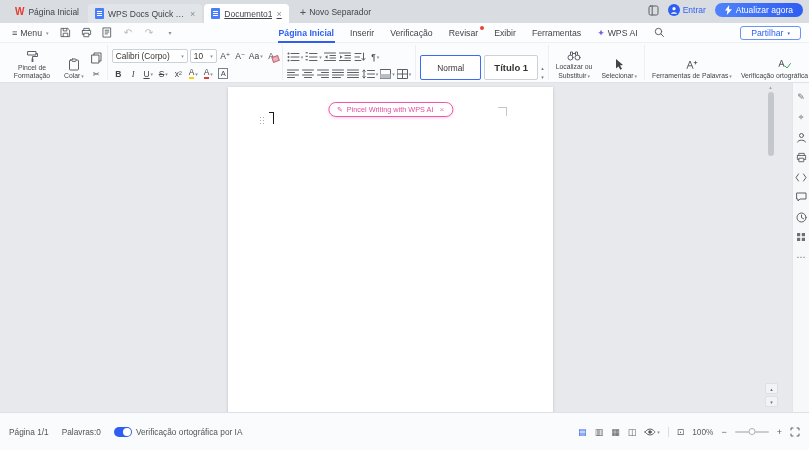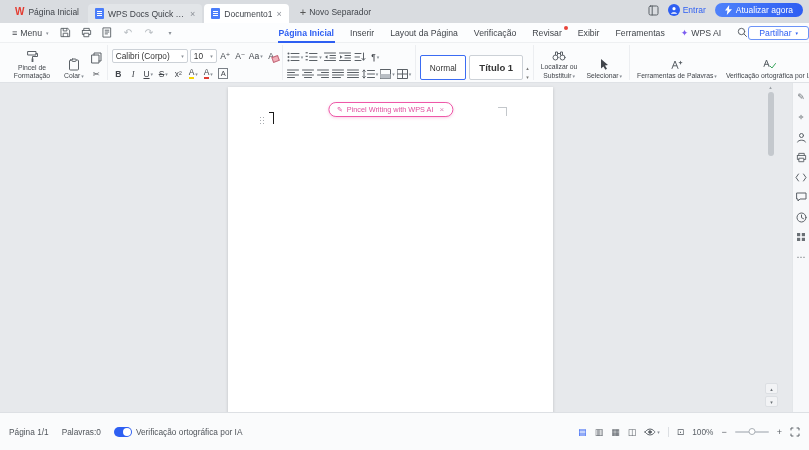--- a/index.html
+++ b/index.html
@@ -6,21 +6,21 @@
   html,body{width:809px;height:450px;}
   body{font-family:"Liberation Sans","DejaVu Sans",sans-serif;font-size:10px;color:#3a3f45;background:#e7e9ec;overflow:hidden;}
   .app{display:flex;flex-direction:column;width:809px;height:450px;}
   svg.s{stroke:#5b6167;fill:none;stroke-width:1;stroke-linecap:round;stroke-linejoin:round;}
 
   
   .tabbar{height:23px;background:#d9dce0;display:flex;align-items:flex-end;padding:0 6px;flex:0 0 auto;}
   .home-tab{display:flex;align-items:center;gap:4px;height:23px;padding:0 9px;font-size:8.5px;color:#41454b;cursor:default;}
   .wps-logo{color:#e4392e;font-weight:bold;font-size:10px;}
   .doc-tab{display:flex;align-items:center;gap:4px;height:19px;padding:0 7px;font-size:8.5px;background:#e2e5e8;border-radius:4px 4px 0 0;margin-right:2px;color:#41454b;}
-  .doc-tab.active{background:#fff;}
+  .doc-tab.active{background:#fff;text-decoration:underline;}
   .doc-tab-label{white-space:nowrap;overflow:hidden;text-overflow:ellipsis;max-width:78px;}
   .doc-ico{width:9px;height:11px;background:#4a7dfa;border-radius:1px;position:relative;flex:0 0 auto;}
   .doc-ico::after{content:"";position:absolute;left:2px;top:3px;width:5px;height:1px;background:#fff;box-shadow:0 2px 0 #fff,0 4px 0 #fff;}
   .tab-close{color:#8a8f96;font-size:9px;}
   .new-tab{display:flex;align-items:center;gap:3px;height:23px;padding:0 9px;font-size:8.5px;color:#41454b;}
   .plus{font-size:11px;color:#555;}
   .tabbar-right{margin-left:auto;display:flex;align-items:center;gap:9px;height:23px;padding-bottom:3px;}
   .winic{display:flex;align-items:center;}
   .login{display:flex;align-items:center;gap:3px;color:#2e5ff2;font-size:8.5px;}
   .avatar{width:12px;height:12px;border-radius:50%;background:#2e5ff2;display:flex;align-items:center;justify-content:center;overflow:hidden;}
@@ -63,21 +63,21 @@
   .fbtn{min-width:13px;height:13px;display:flex;align-items:center;justify-content:center;font-size:8.5px;color:#41454b;}
   .b{font-weight:bold;}
   .i{font-style:italic;font-family:"Liberation Serif",serif;}
   .u{text-decoration:underline;}
   .st{text-decoration:line-through;}
   .hl{border-bottom:2.5px solid #f7d400;line-height:1;}
   .fc{border-bottom:2.5px solid #e03c32;line-height:1;}
   .boxa{border:1px solid #7a8087;font-size:7.5px;padding:0 1.5px;line-height:1.2;}
   .clearfmt{position:relative;}
   .clearfmt::after{content:"";position:absolute;right:-1px;bottom:1px;width:5px;height:3.5px;background:#f2aeb9;border:1px solid #c06a7a;transform:rotate(-20deg);}
-  .style-box{width:46px;height:25px;background:#fff;border:1px solid #ccd1d7;border-radius:2px;display:flex;align-items:center;justify-content:center;font-size:8.3px;color:#333;}
+  .style-box{width:61px;height:25px;background:#fff;border:1px solid #ccd1d7;border-radius:2px;display:flex;align-items:center;justify-content:center;font-size:8.3px;color:#333;}
   .style-box.selected{border-color:#3b6cf3;}
   .style-box.h1{font-weight:bold;font-size:9.5px;width:54px;}
   .style-arrows{display:flex;flex-direction:column;gap:3px;color:#777;font-size:5px;align-items:center;}
 
   
   .workspace{flex:1;position:relative;overflow:hidden;background:#e7e9ec;}
   .page{position:absolute;left:228px;top:4px;width:325px;bottom:-8px;background:#fff;box-shadow:0 1px 3px rgba(0,0,0,.18);}
   .ai-pill{position:absolute;left:50%;top:15px;transform:translateX(-50%);display:flex;align-items:center;gap:4px;background:#fff;border:1px solid #ee58a8;border-radius:9px;padding:2px 8px;font-size:7.3px;color:#e0509f;box-shadow:0 1px 3px rgba(232,75,160,.25);white-space:nowrap;}
   .pencil{font-size:7px;}
   .pill-close{color:#d98ab8;font-size:8px;margin-left:2px;}
@@ -185,23 +185,20 @@
       <span class="qa car2">▾</span>
     </div>
     <div class="rtabs">
       <div class="rtab active">
           <span>Página Inicial</span>
         </div>
       <div class="rtab">
           <span>Inserir</span>
         </div>
       <div class="rtab">
-          <span>Layout da Página</span>
-        </div>
-      <div class="rtab">
           <span>Verificação</span>
         </div>
       <div class="rtab">
           <span>Revisar</span>
           <span class="dot"></span>
         </div>
       <div class="rtab">
           <span>Exibir</span>
         </div>
       <div class="rtab">

